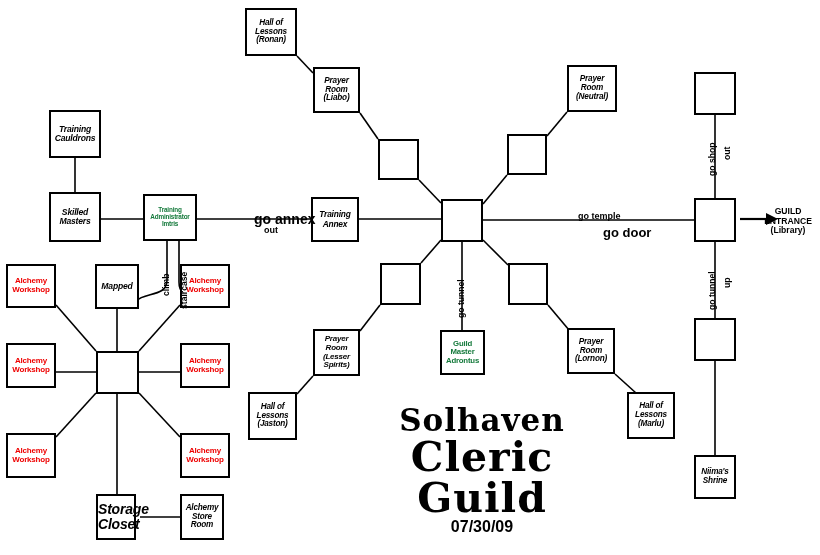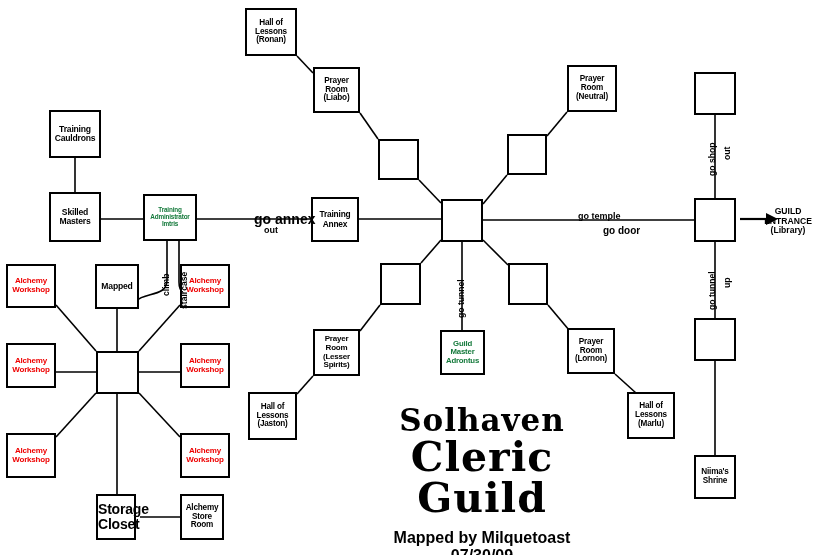--- a/index.html
+++ b/index.html
@@ -36,21 +36,21 @@
     line-height: 1.08;
     font-weight: bold;
     letter-spacing: -0.2px;
     z-index: 5;
   }
   .node .lbl {
     display: block;
     width: 100%;
     padding: 0 1px;
   }
-  .node.black { color: #000000; }
+  .node.black { color: #000000; font-style: italic; }
   .node.red   { color: #ee0000; }
   .node.green { color: #157a3c; }
   .edgelabel {
     position: absolute;
     font-weight: bold;
     color: #000000;
     white-space: nowrap;
     z-index: 6;
   }
   .edgelabel.vert {
@@ -223,36 +223,35 @@
         <span class="lbl">Storage<br>Closet</span>
       </div>
       <div class="node black" style="left: 180px; top: 494px; width: 44px; height: 46px; font-size: 8.2px;">
         <span class="lbl">Alchemy<br>Store<br>Room</span>
       </div>
     </div>
   <div id="label-layer">
       <div class="edgelabel" style="left: 254px; top: 211px; font-size: 14px;">go annex</div>
       <div class="edgelabel" style="left: 264px; top: 225px; font-size: 9px;">out</div>
       <div class="edgelabel" style="left: 578px; top: 211px; font-size: 9px;">go temple</div>
-      <div class="edgelabel" style="left: 583px; top: 225px; font-size: 10px; padding-left: 20px;">go door</div>
+      <div class="edgelabel" style="left: 583px; top: 225px; font-size: 13px; padding-left: 20px;">go door</div>
       <div class="edgelabel vert" style="left: 161px; top: 296px; font-size: 8.6px;">climb</div>
       <div class="edgelabel vert" style="left: 179px; top: 309px; font-size: 8.6px;">staircase</div>
       <div class="edgelabel vert" style="left: 456px; top: 318px; font-size: 8.6px;">go tunnel</div>
       <div class="edgelabel vert" style="left: 707px; top: 176px; font-size: 8.6px;">go shop</div>
       <div class="edgelabel vert" style="left: 722px; top: 160px; font-size: 8.6px;">out</div>
       <div class="edgelabel vert" style="left: 707px; top: 310px; font-size: 8.6px;">go tunnel</div>
       <div class="edgelabel vert" style="left: 722px; top: 288px; font-size: 8.6px;">up</div>
     </div>
 
   <div class="dest" style="left:758px; top:207px; width:60px; font-size:8.6px;">
     <div>GUILD</div>
     <div>ENTRANCE</div>
     <div>(Library)</div>
   </div>
 
   <div class="titleblock" style="left:352px; top:405px; width:260px;">
     <div class="title-fancy" style="font-size:31px;">Solhaven</div>
     <div class="title-fancy" style="font-size:41px; margin-top:2px;">Cleric Guild</div>
-    <div class="title-sub" style="font-size:16px; margin-top:11px;">Mapped by Milquetoast</div>
     <div class="title-sub" style="font-size:16px;">07/30/09</div>
   </div>
 
 </div>
 
 </body></html>

